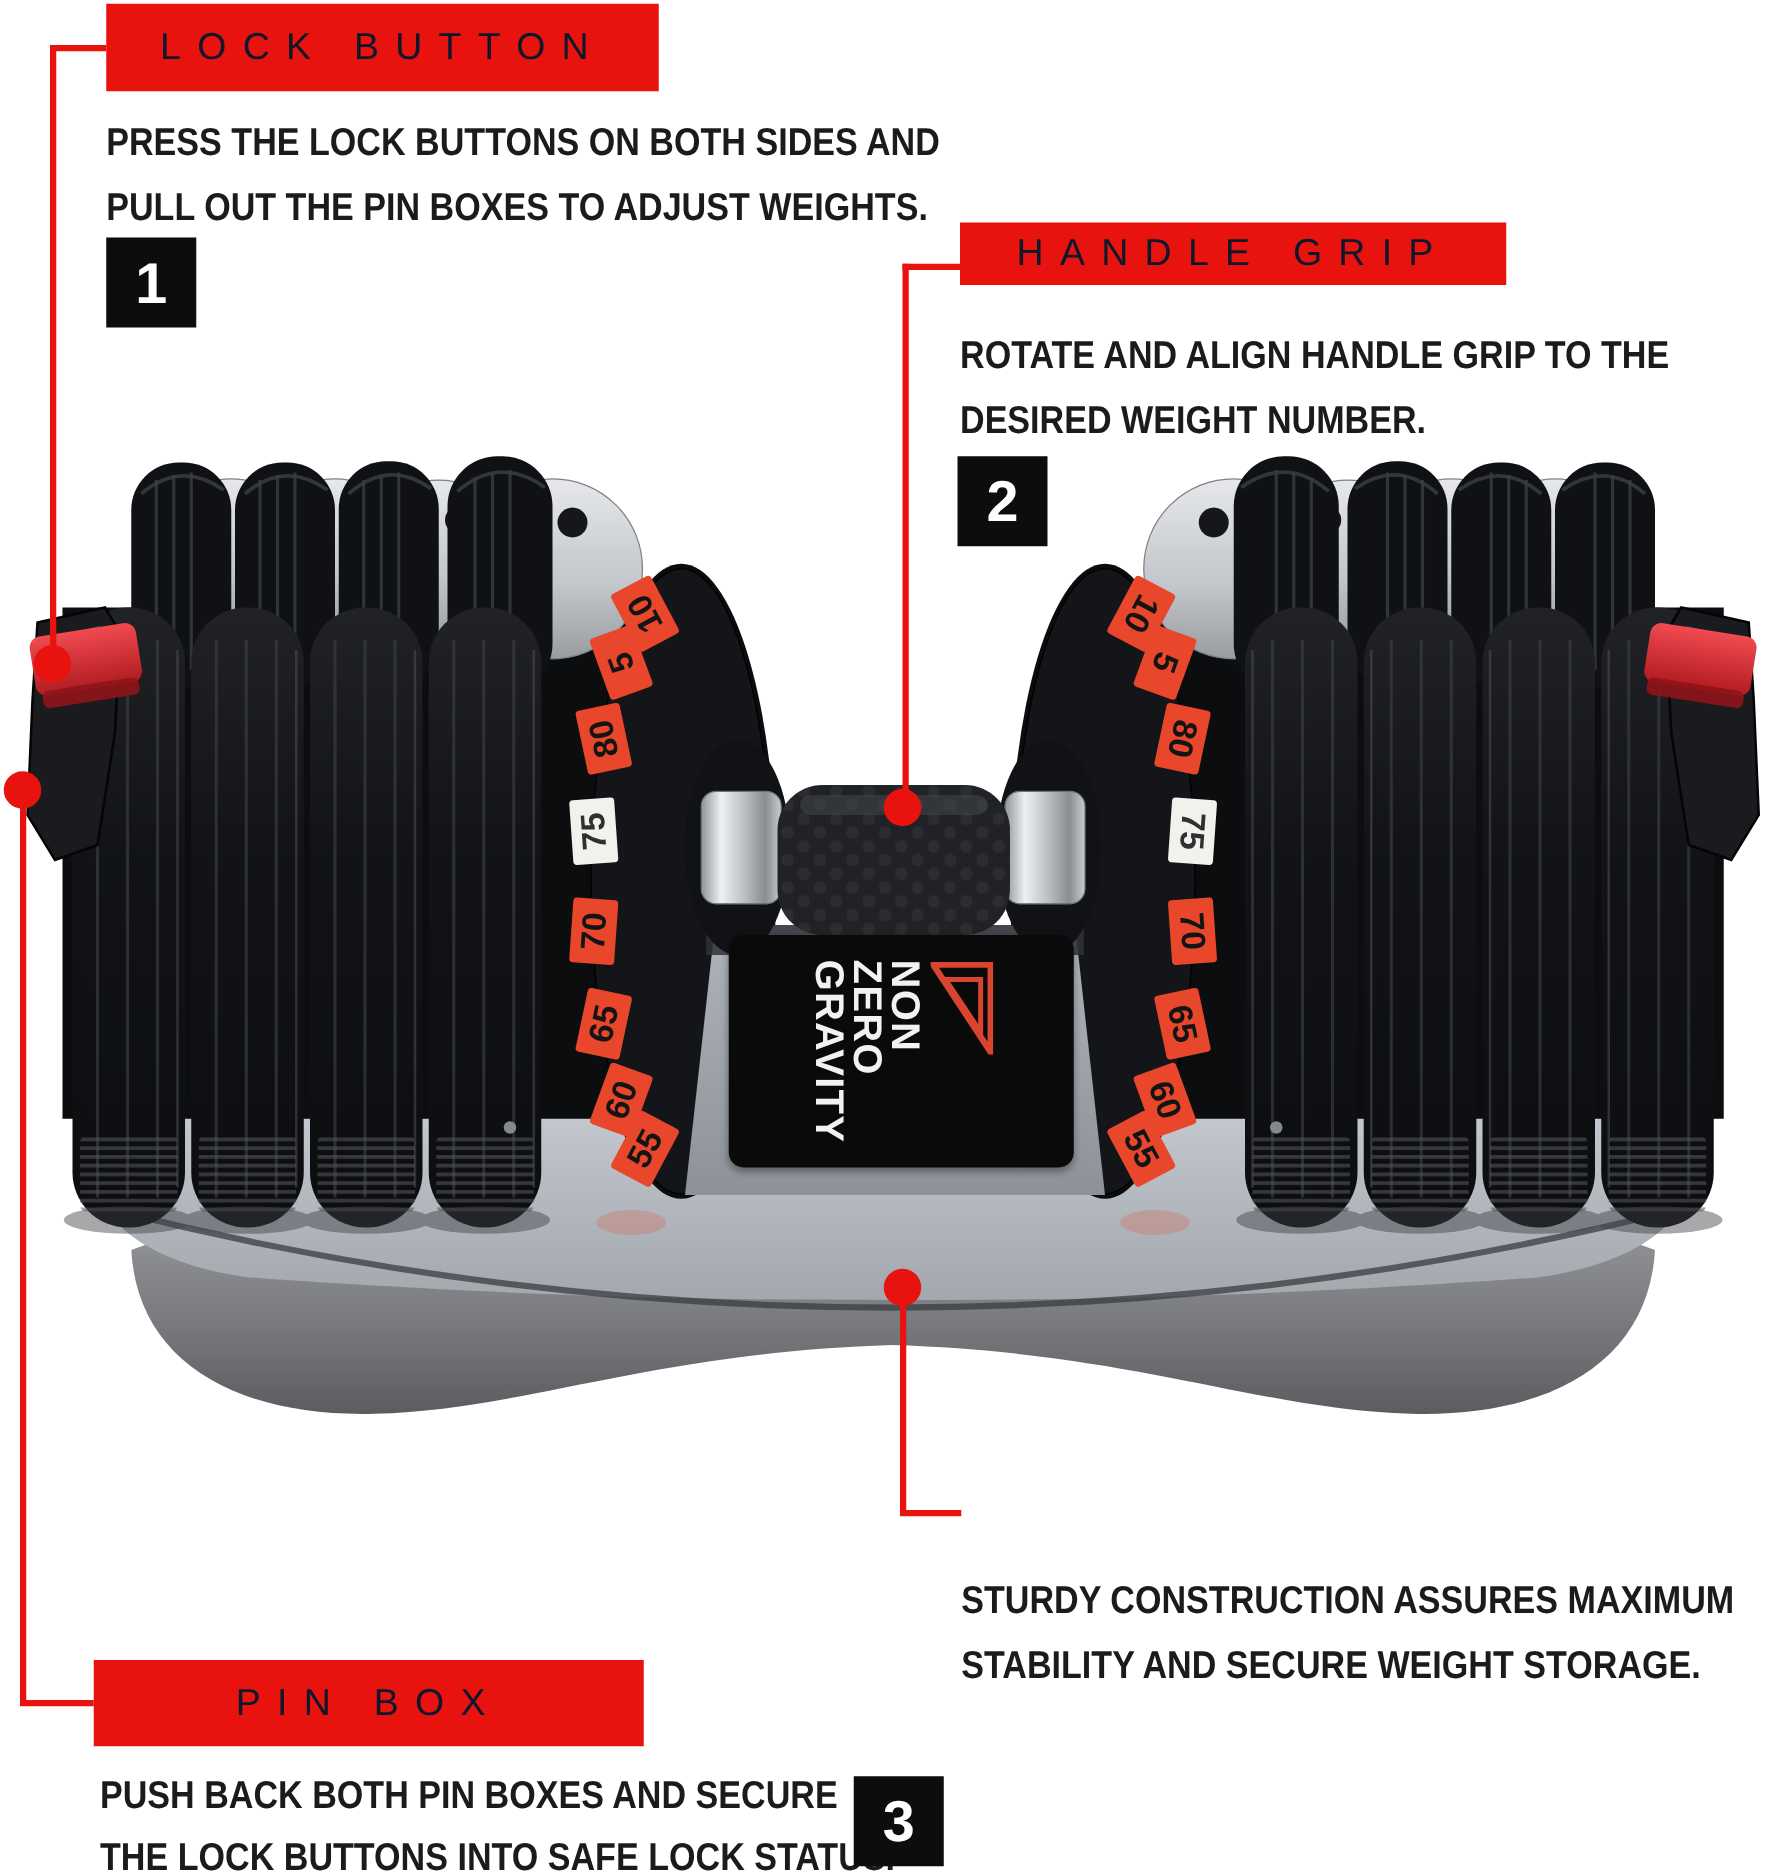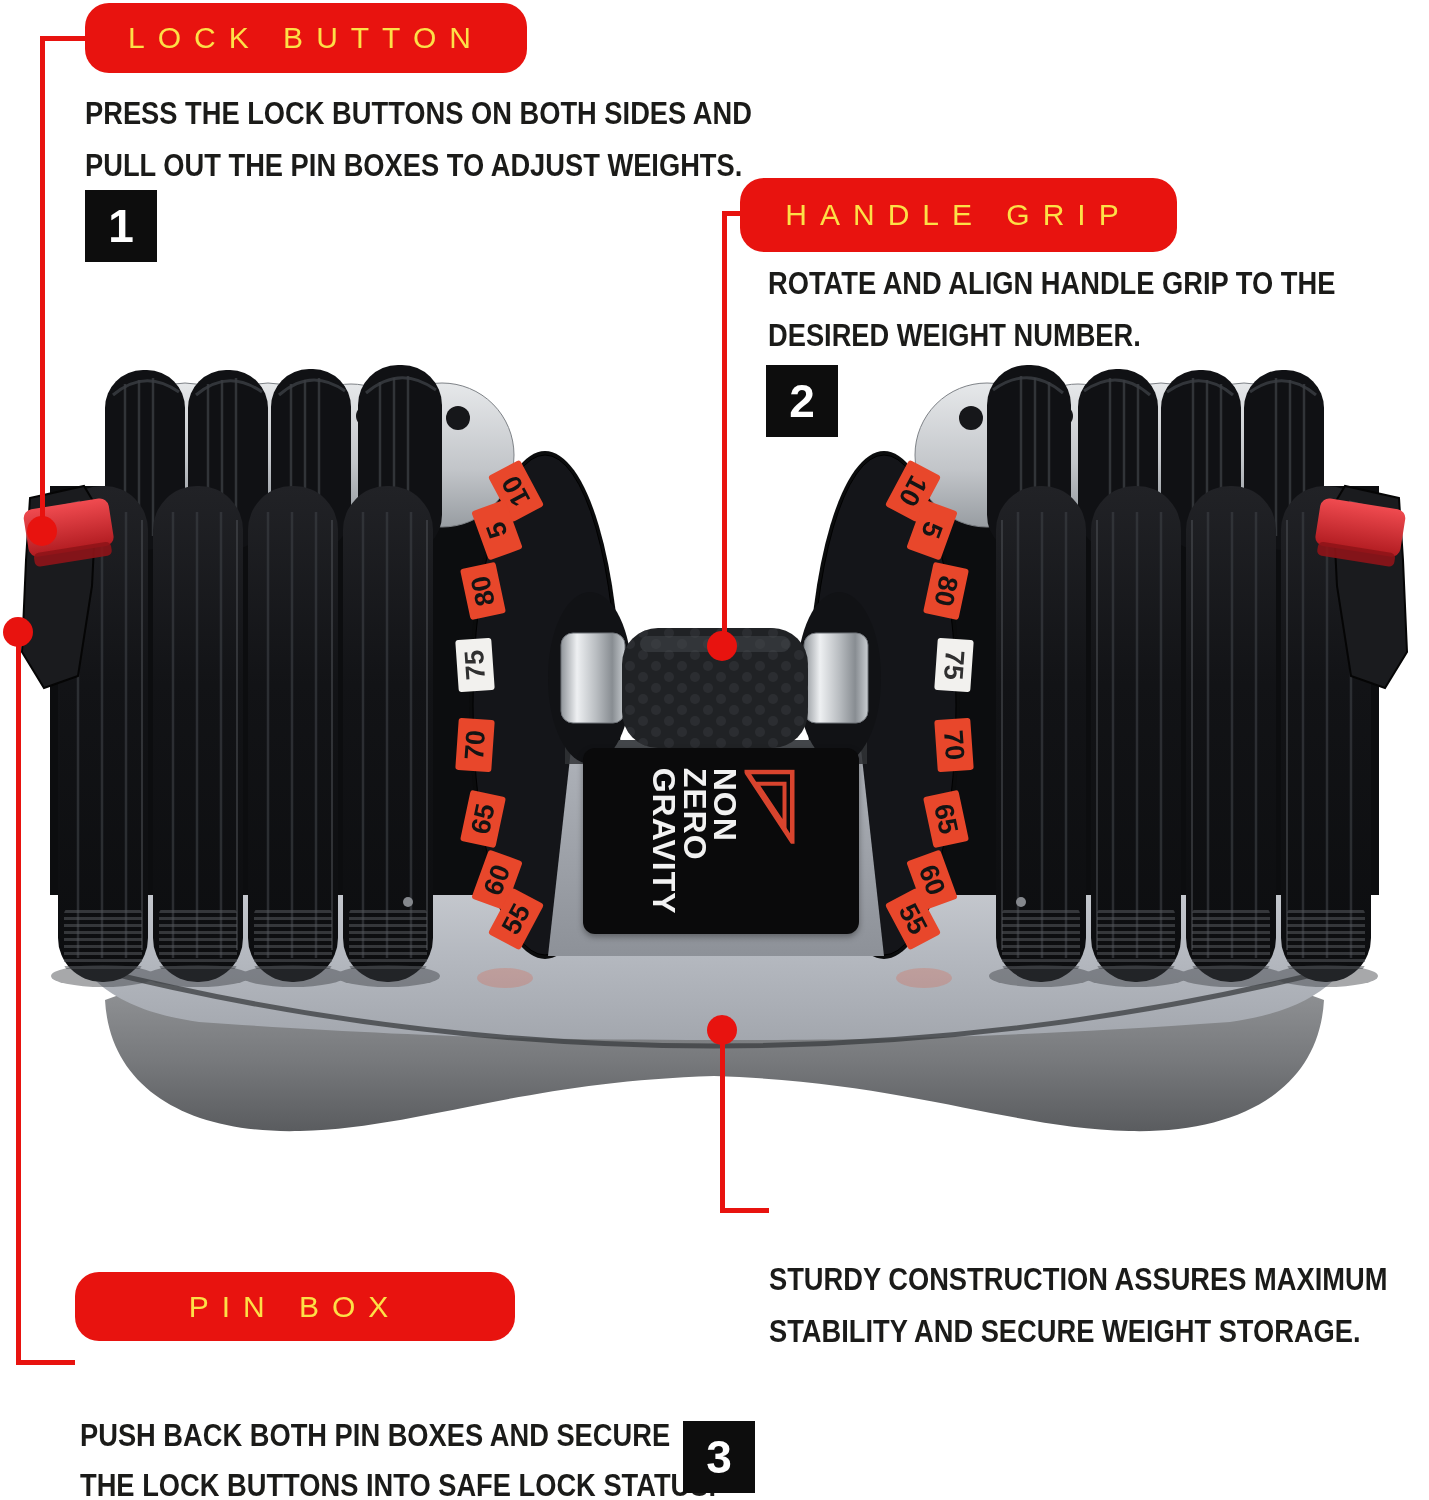--- a/index.html
+++ b/index.html
@@ -1,22 +1,22 @@
 <!DOCTYPE html>
 <html><head>
 <meta charset="utf-8">
 <style>
   html,body{margin:0;padding:0;background:#ffffff;}
   .stage{position:relative;width:1429px;height:1500px;background:#ffffff;overflow:hidden;
          font-family:"Liberation Sans",sans-serif;}
   .layer-svg{position:absolute;left:0;top:0;z-index:1;}
   
-  .label-box{position:absolute;z-index:3;background:#e8130f;color:#fde047;
+  .label-box{position:absolute;z-index:3;background:#e8130f;color:#0f172a;
              display:flex;align-items:center;justify-content:center;
-             font-size:30px;letter-spacing:13px;font-weight:normal;white-space:nowrap;border-radius:24px;}
+             font-size:30px;letter-spacing:13px;font-weight:normal;white-space:nowrap;}
   .desc{position:absolute;z-index:3;color:#1b1b19;font-weight:bold;font-size:31px;
         white-space:nowrap;transform:scaleX(.88);transform-origin:0 50%;letter-spacing:0px;}
   .badge{position:absolute;z-index:3;width:72px;height:72px;background:#0d0d0d;color:#ffffff;
          display:flex;align-items:center;justify-content:center;font-size:46px;font-weight:bold;}
   .rline{position:absolute;z-index:2;background:#e8130f;}
   .rdot{position:absolute;z-index:2;width:30px;height:30px;border-radius:50%;background:#e8130f;}
   
   .logo-plate{position:absolute;z-index:2;left:583px;top:748px;width:276px;height:186px;
               background:#0a0a0b;border-radius:12px;display:flex;align-items:center;justify-content:center;
               box-shadow:0 3px 6px rgba(0,0,0,.35);}
@@ -288,26 +288,26 @@
 
   <div class="rdot" style="left:707px;top:1015px"></div>
   <div class="rline" style="left:720px;top:1042px;width:5px;height:168px"></div>
   <div class="rline" style="left:720px;top:1208px;width:49px;height:5px"></div>
 
   <div class="label-box" style="left:85px;top:3px;width:442px;height:70px">LOCK BUTTON</div>
   <div class="desc" style="left:85px;top:96px">PRESS THE LOCK BUTTONS ON BOTH SIDES AND</div>
   <div class="desc" style="left:85px;top:148px">PULL OUT THE PIN BOXES TO ADJUST WEIGHTS.</div>
   <div class="badge" style="left:85px;top:190px">1</div>
 
-  <div class="label-box" style="left:740px;top:178px;width:437px;height:74px">HANDLE GRIP</div>
+  <div class="label-box" style="left:768px;top:178px;width:437px;height:50px">HANDLE GRIP</div>
   <div class="desc" style="left:768px;top:266px">ROTATE AND ALIGN HANDLE GRIP TO THE</div>
   <div class="desc" style="left:768px;top:318px">DESIRED WEIGHT NUMBER.</div>
   <div class="badge" style="left:766px;top:365px">2</div>
 
   <div class="desc" style="left:769px;top:1262px">STURDY CONSTRUCTION ASSURES MAXIMUM</div>
   <div class="desc" style="left:769px;top:1314px">STABILITY AND SECURE WEIGHT STORAGE.</div>
 
-  <div class="label-box" style="left:75px;top:1272px;width:440px;height:69px">PIN BOX</div>
+  <div class="label-box" style="left:75px;top:1328px;width:440px;height:69px">PIN BOX</div>
   <div class="desc" style="left:80px;top:1418px">PUSH BACK BOTH PIN BOXES AND SECURE</div>
   <div class="desc" style="left:80px;top:1468px">THE LOCK BUTTONS INTO SAFE LOCK STATUS.</div>
   <div class="badge" style="left:683px;top:1421px">3</div>
 
 </div>
 
 </body></html>

